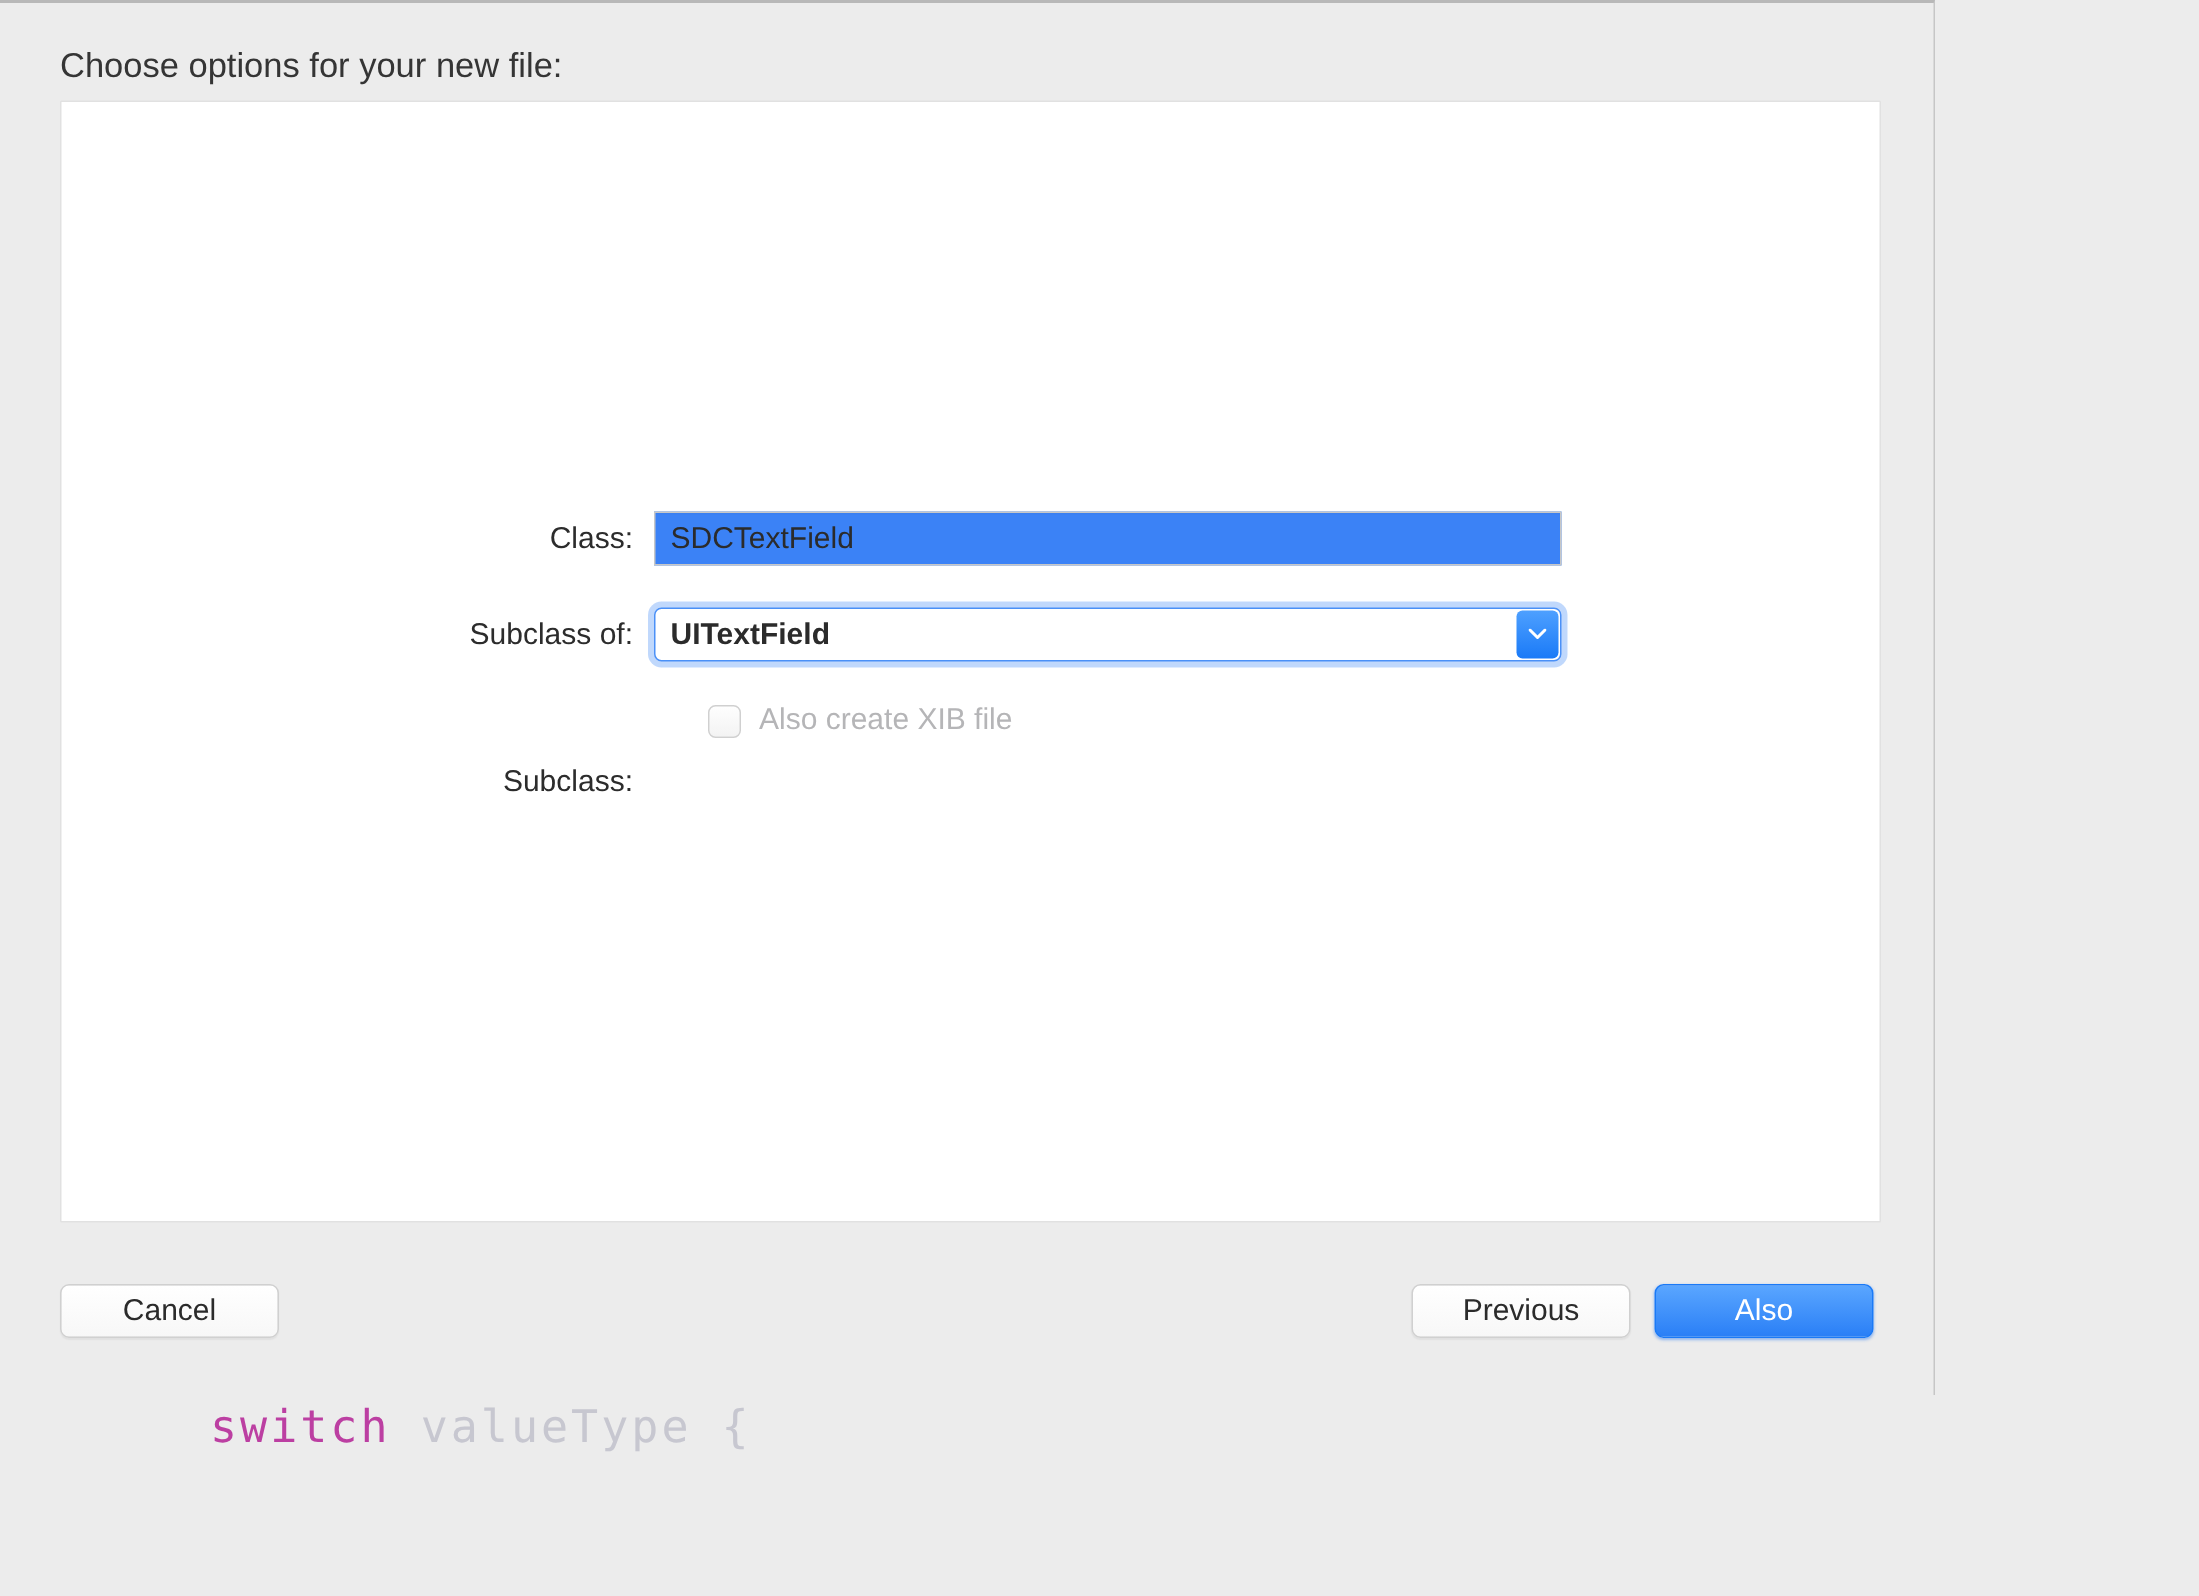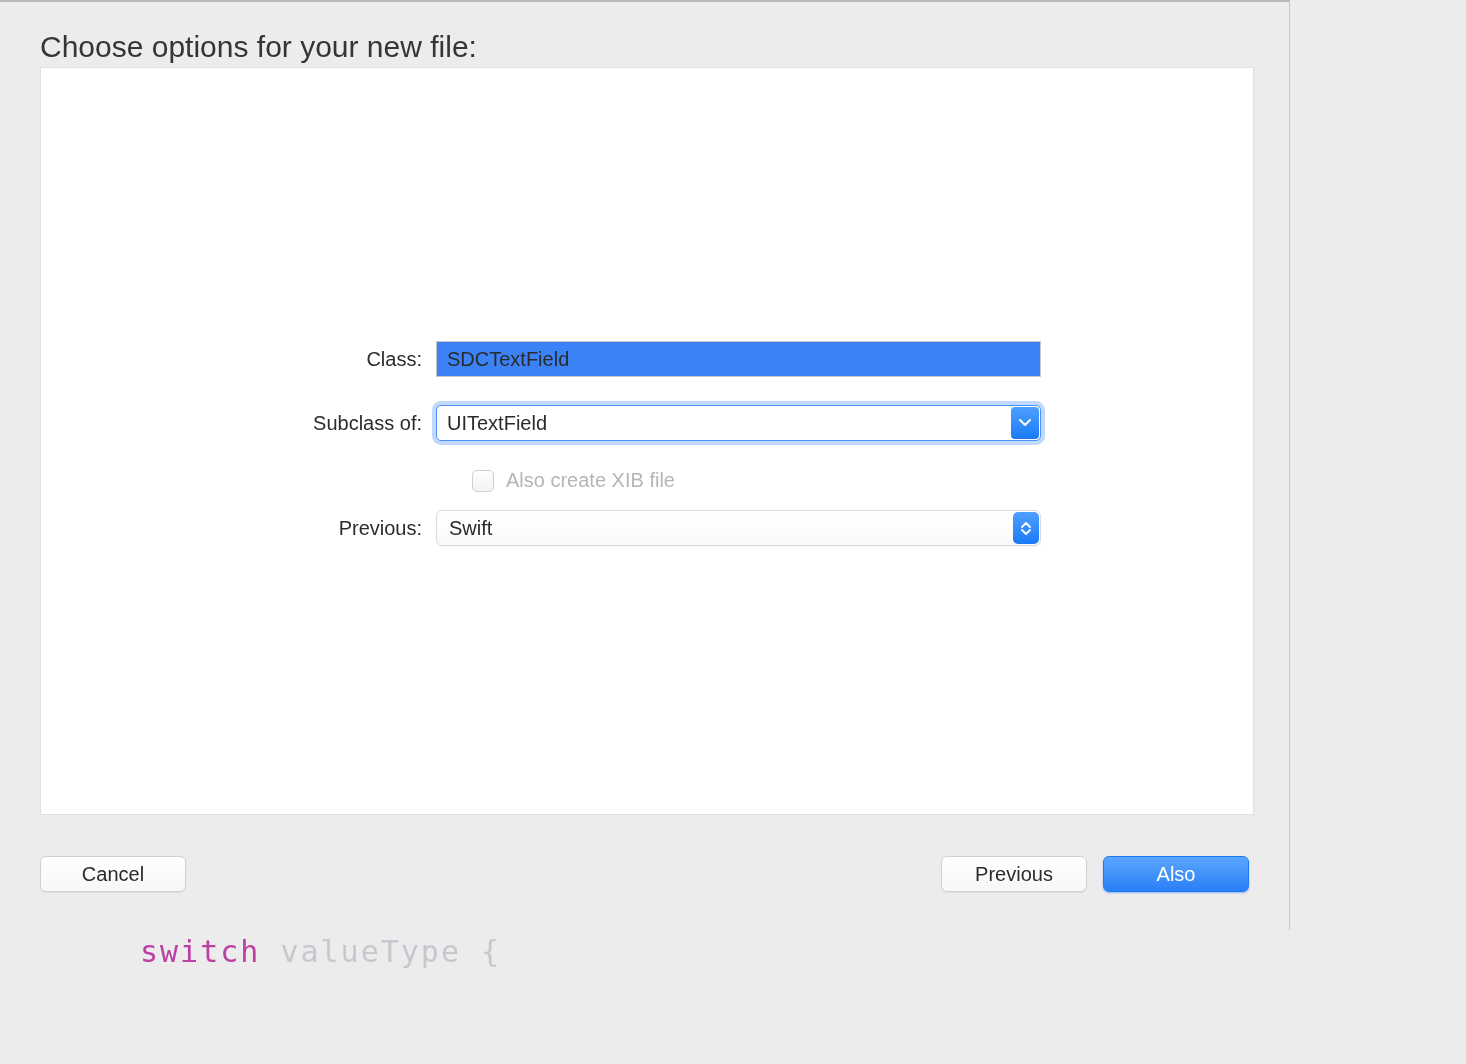--- a/index.html
+++ b/index.html
@@ -16,21 +16,21 @@
       left: 0; top: 0;
       width: 1290px;
       height: 930px;
       background: #ececec;
       border-right: 1px solid #c6c6c6;
       border-top: 2px solid #b8b8b8;
     }
     .heading {
       position: absolute;
       left: 40px; top: 28px;
-      font-size: 30px;
+      font-size: 23px;
       font-weight: 500;
       color: #353535;
     }
     .content-box {
       position: absolute;
       left: 40px; top: 65px;
       width: 1214px;
       height: 748px;
       background: #ffffff;
       border: 1px solid #e1e1e1;
@@ -72,20 +72,21 @@
     .combo-input {
       width: 100%;
       height: 36px;
       border: 1px solid #c7c7c7;
       border-radius: 5px;
       background: #fff;
       font-size: 20px;
       color: #2b2b2b;
       padding: 0 40px 0 10px;
       outline: none;
+      font-weight: bold;
     }
     .combo-focus {
       border-color: #4a90f7;
       box-shadow: 0 0 0 4px rgba(74,144,247,0.35);
     }
     .combo-arrow {
       position: absolute;
       right: 2px; top: 2px;
       width: 28px; height: 32px;
       background: linear-gradient(#4ea0ff,#1a7af7);
@@ -211,32 +212,21 @@
           </div>
         </div>
       </div>
 
       <div class="checkbox-row">
         <div class="checkbox"></div>
         <div class="checkbox-label">Also create XIB file</div>
       </div>
 
       <div class="row">
-        <div class="row-label">Previous:</div>
-        <div class="select-wrap">
-          <div class="select-display">Swift</div>
-          <div class="select-arrows">
-            <svg width="10" height="6" viewBox="0 0 10 6">
-                <path d="M1 5 L5 1 L9 5" stroke="#ffffff" stroke-width="1.8" fill="none" stroke-linecap="round" stroke-linejoin="round"></path>
-              </svg>
-            <svg width="10" height="6" viewBox="0 0 10 6">
-                <path d="M1 1 L5 5 L9 1" stroke="#ffffff" stroke-width="1.8" fill="none" stroke-linecap="round" stroke-linejoin="round"></path>
-              </svg>
-          </div>
-        </div>
+        <div class="row-label">Subclass:</div>
       </div>
 
     </div>
   </div>
 
   <div class="footer-buttons">
     <button class="btn">Cancel</button>
     <div class="btn-group">
       <button class="btn">Previous</button>
       <button class="btn btn-primary">Also</button>

